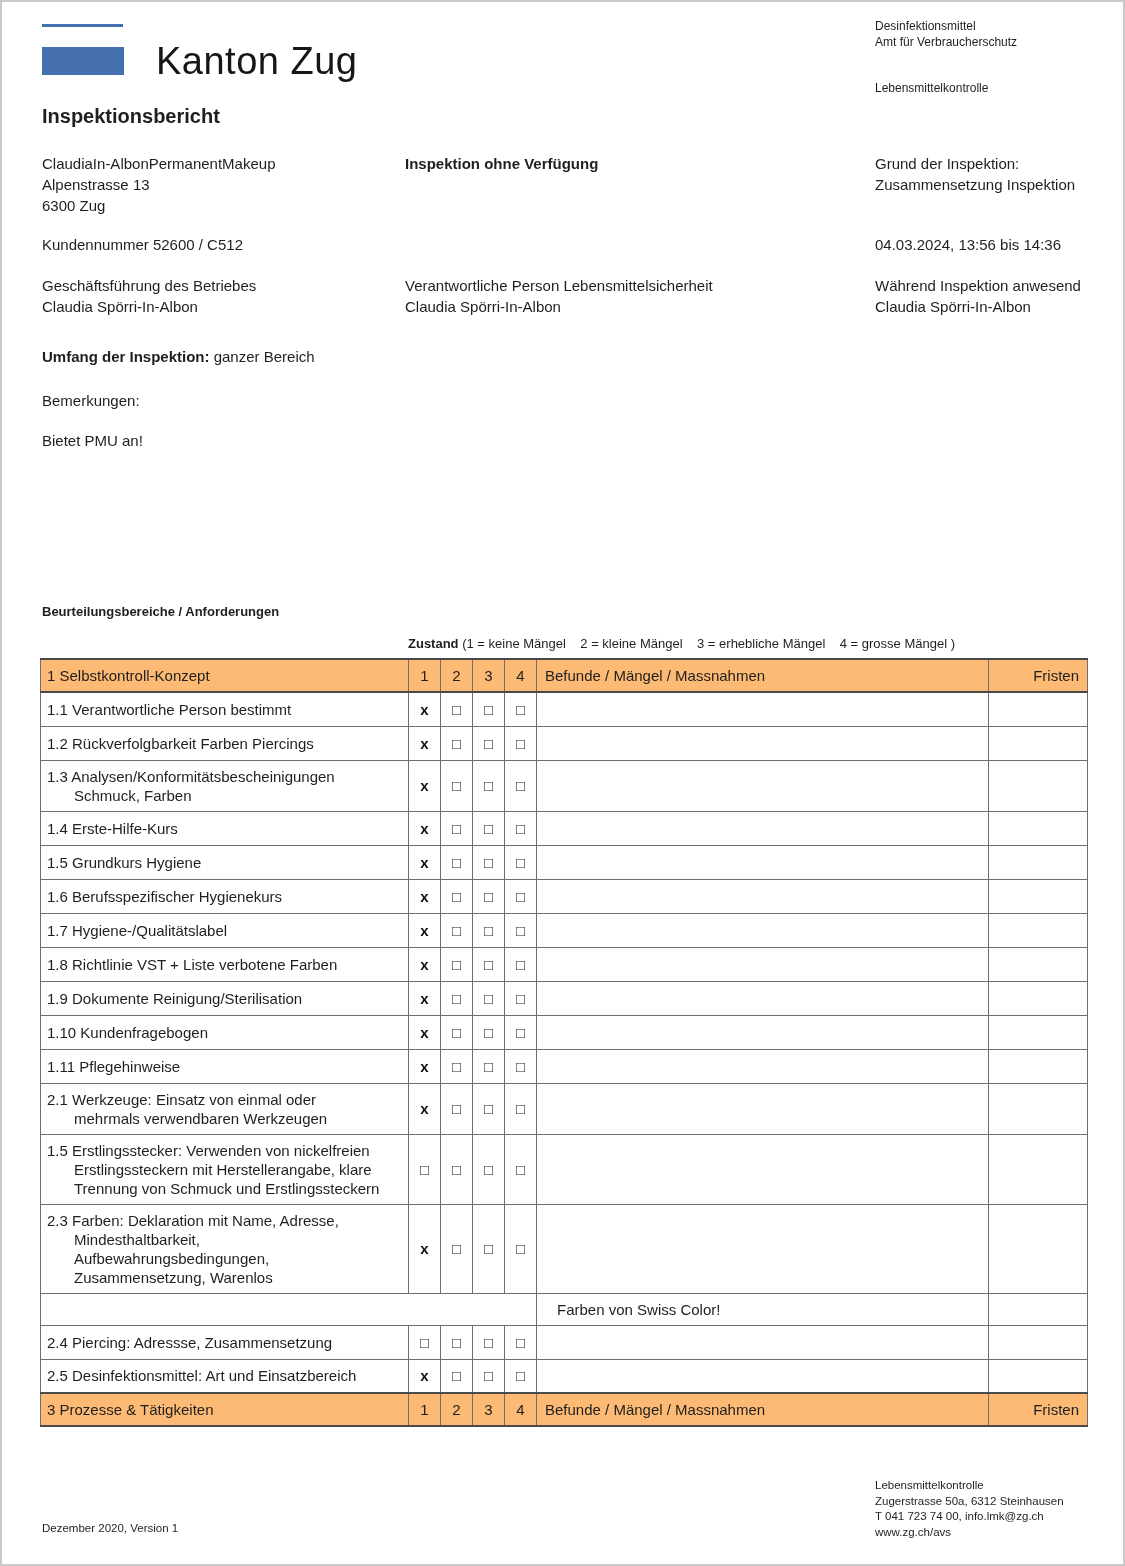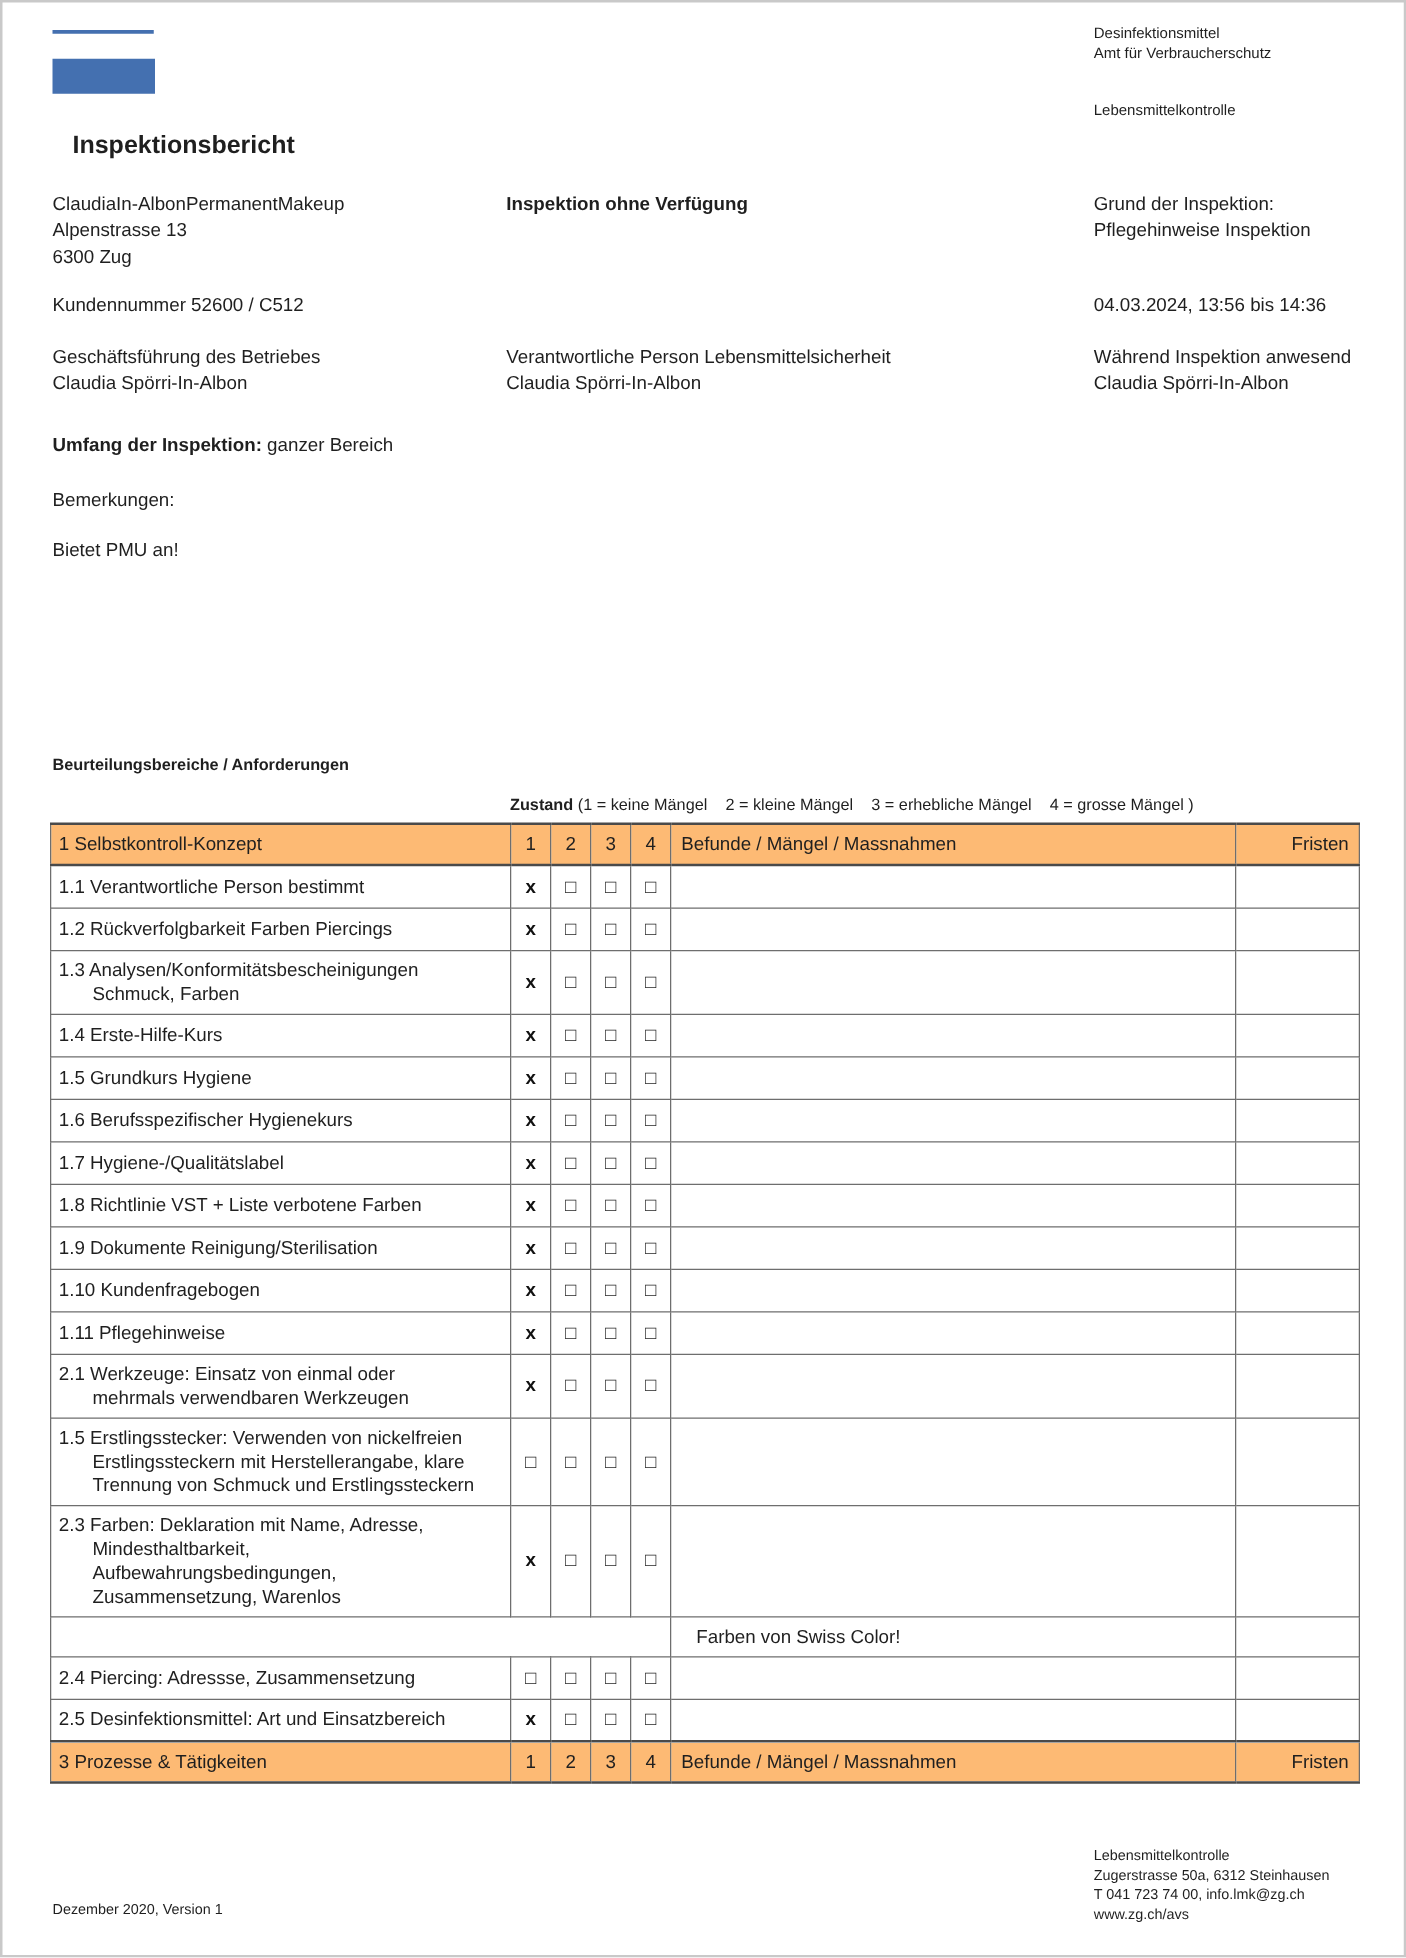--- a/index.html
+++ b/index.html
@@ -3,21 +3,21 @@
 <meta charset="utf-8">
 <style>
   html,body{margin:0;padding:0;background:#fff;}
   body{font-family:"Liberation Sans","DejaVu Sans",sans-serif;color:#1f1f1f;}
   .page{position:relative;width:1125px;height:1566px;background:#fff;overflow:hidden;
         box-shadow:inset 0 0 0 2px #c9c9c9;}
   .abs{position:absolute;}
   .small{font-size:12px;line-height:16px;}
   .body-text{font-size:15px;line-height:21px;}
   .bold{font-weight:700;}
-  .title{font-size:20px;font-weight:700;margin-left:16px;}
+  .title{font-size:20px;font-weight:700;}
   .brand{font-size:38px;letter-spacing:.5px;color:#161616;}
   .logo-line{background:#4470b0;}
   .logo-rect{background:#4470b0;}
   .assess-label{font-size:13px;font-weight:700;}
   .legend{font-size:13px;white-space:pre-wrap;}
   .legend .lgbold{font-weight:700;}
   .footer-text{font-size:11.5px;line-height:15.5px;}
 
   table.report{border-collapse:collapse;width:1047px;table-layout:fixed;}
   table.report td{border:1px solid #6e6e6e;font-size:15px;color:#1f1f1f;overflow:hidden;}
@@ -35,36 +35,37 @@
   td.bef{padding:5px 20px;vertical-align:middle;text-align:left;}
   td.fri{}
 </style>
 </head>
 <body>
 
 <div class="page">
 
   <div class="abs logo-line" style="left:42px;top:24px;width:81px;height:3px;"></div>
   <div class="abs logo-rect" style="left:42px;top:47px;width:82px;height:28px;"></div>
+  <div class="abs brand" style="left:156px;top:40px;">Kanton Zug</div>
 
   <div class="abs small" style="left:875px;top:18px;">
     <div>Desinfektionsmittel</div>
     <div>Amt für Verbraucherschutz</div>
     <div style="margin-top:30px;">Lebensmittelkontrolle</div>
   </div>
 
   <div class="abs title" style="left:42px;top:105px;">Inspektionsbericht</div>
 
   <div class="abs body-text" style="left:42px;top:153px;white-space:pre-line;">ClaudiaIn-AlbonPermanentMakeup
 Alpenstrasse 13
 6300 Zug</div>
   <div class="abs body-text bold" style="left:405px;top:153px;">Inspektion ohne Verfügung</div>
   <div class="abs body-text" style="left:875px;top:153px;">
     <div>Grund der Inspektion:</div>
-    <div>Pflegehinweise Inspektion</div>
+    <div>Zusammensetzung Inspektion</div>
   </div>
 
   <div class="abs body-text" style="left:42px;top:234px;">Kundennummer 52600 / C512</div>
   <div class="abs body-text" style="left:875px;top:234px;">04.03.2024, 13:56 bis 14:36</div>
 
   <div class="abs body-text" style="left:42px;top:275px;">
     <div>Geschäftsführung des Betriebes</div>
     <div>Claudia Spörri-In-Albon</div>
   </div>
   <div class="abs body-text" style="left:405px;top:275px;">

